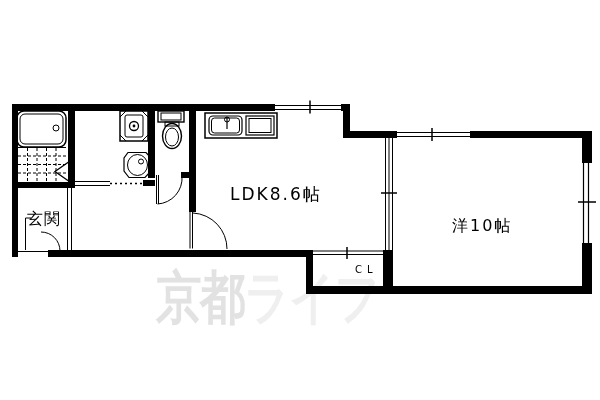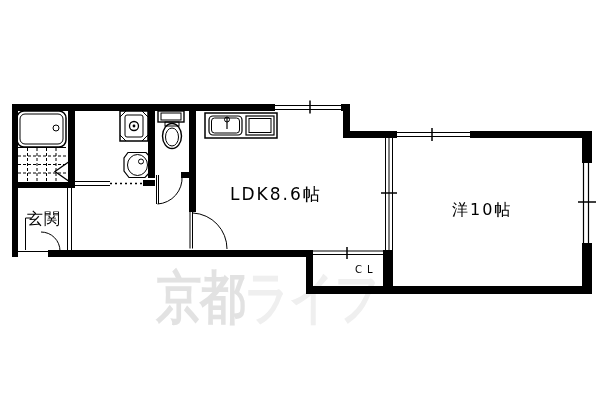--- a/index.html
+++ b/index.html
@@ -13,21 +13,21 @@
     transform:scaleX(0.8);transform-origin:left top;
     letter-spacing:-2px;user-select:none;
   }
   #watermark .wm1{color:#e2e2e2;}
   #watermark .wm2{color:#efefef;}
   svg#plan{position:absolute;left:0;top:0;}
   .room-label{
     position:absolute;color:#000;white-space:nowrap;
   }
   #ldk-label{left:230px;top:183px;font-size:17px;letter-spacing:2px;}
-  #western-label{left:452px;top:200px;font-size:16px;letter-spacing:2px;}
+  #western-label{left:452px;top:216px;font-size:16px;letter-spacing:2px;}
   #cl-label{left:331px;top:264px;font-size:10px;letter-spacing:5px;margin-left:24px;}
   #genkan-label{left:27px;top:209px;font-size:16px;letter-spacing:1px;text-align:right;}
 </style>
 </head>
 <body>
 
 <div id="stage">
 
   <div id="watermark"><span class="wm1">京都</span><span class="wm2">ライフ</span></div>
 

